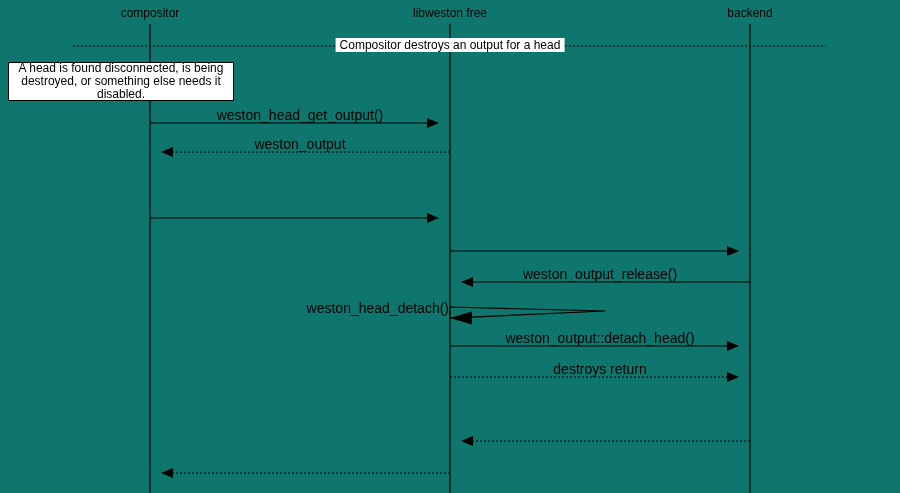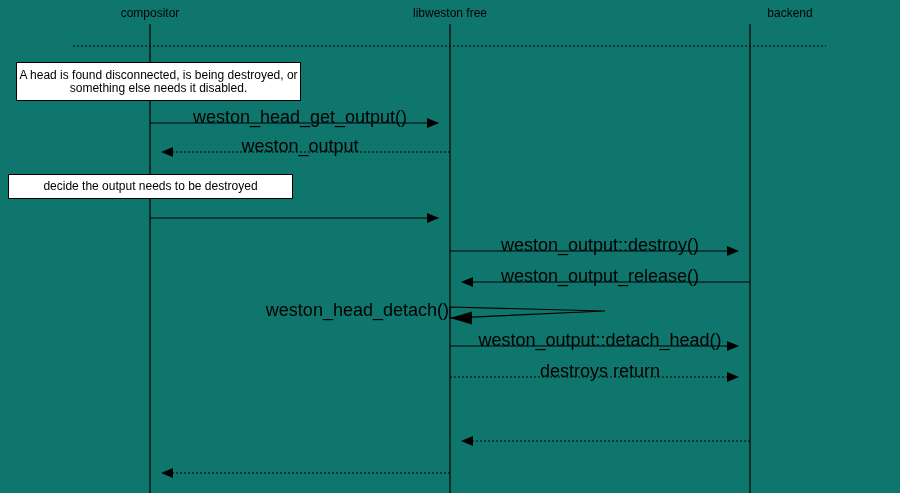--- a/index.html
+++ b/index.html
@@ -23,21 +23,21 @@
   .lifeline-label {
     position: absolute;
     font-size: 12px;
     color: #000000;
     white-space: nowrap;
     transform: translateX(-50%);
     text-align: center;
   }
   .msg-label {
     position: absolute;
-    font-size: 18px;
+    font-size: 14px;
     color: #000000;
     white-space: nowrap;
     text-align: center;
   }
   .msg-label.center {
     transform: translateX(-50%);
   }
   .msg-label.right-aligned {
     transform: translateX(-100%);
   }
@@ -123,27 +123,26 @@
     <g>
       <line x1="750" y1="441" x2="462" y2="441" stroke="#000000" stroke-width="1.2" stroke-dasharray="2,2" marker-end="url(#arrowLeft)"></line>
     </g>
     <g>
       <line x1="450" y1="473" x2="162" y2="473" stroke="#000000" stroke-width="1.2" stroke-dasharray="2,2" marker-end="url(#arrowLeft)"></line>
     </g>
   </svg>
 
   <div class="lifeline-label" style="left:150px; top:6px;">compositor</div>
   <div class="lifeline-label" style="left:450px; top:6px;">libweston free</div>
-  <div class="lifeline-label" style="left:750px; top:6px;margin-left:40px;">backend</div>
+  <div class="lifeline-label" style="left:750px; top:6px;">backend</div>
 
+  <div class="separator-label" style="left:450px; top:38px;">Compositor destroys an output for a head</div>
 
-  <div class="note-box" style="left:16px; top:62px; width:285px; height:39px;">A head is found disconnected, is being destroyed, or something else needs it disabled.</div>
-  <div class="note-box" style="left:8px; top:174px; width:285px; height:25px;">decide the output needs to be destroyed</div>
+  <div class="note-box" style="left:8px; top:62px; width:226px; height:39px;">A head is found disconnected, is being destroyed, or something else needs it disabled.</div>
 
   <div class="msg-label center" style="left:300px; top:107px;">weston_head_get_output()</div>
   <div class="msg-label center" style="left:300px; top:136px;">weston_output</div>
-  <div class="msg-label center" style="left:600px; top:235px;">weston_output::destroy()</div>
   <div class="msg-label center" style="left:600px; top:266px;">weston_output_release()</div>
   <div class="msg-label right-aligned" style="left:449px; top:300px;">weston_head_detach()</div>
   <div class="msg-label center" style="left:600px; top:330px;text-align:right;">weston_output::detach_head()</div>
   <div class="msg-label center" style="left:600px; top:361px;">destroys return</div>
 
 </div>
 
 </body></html>

